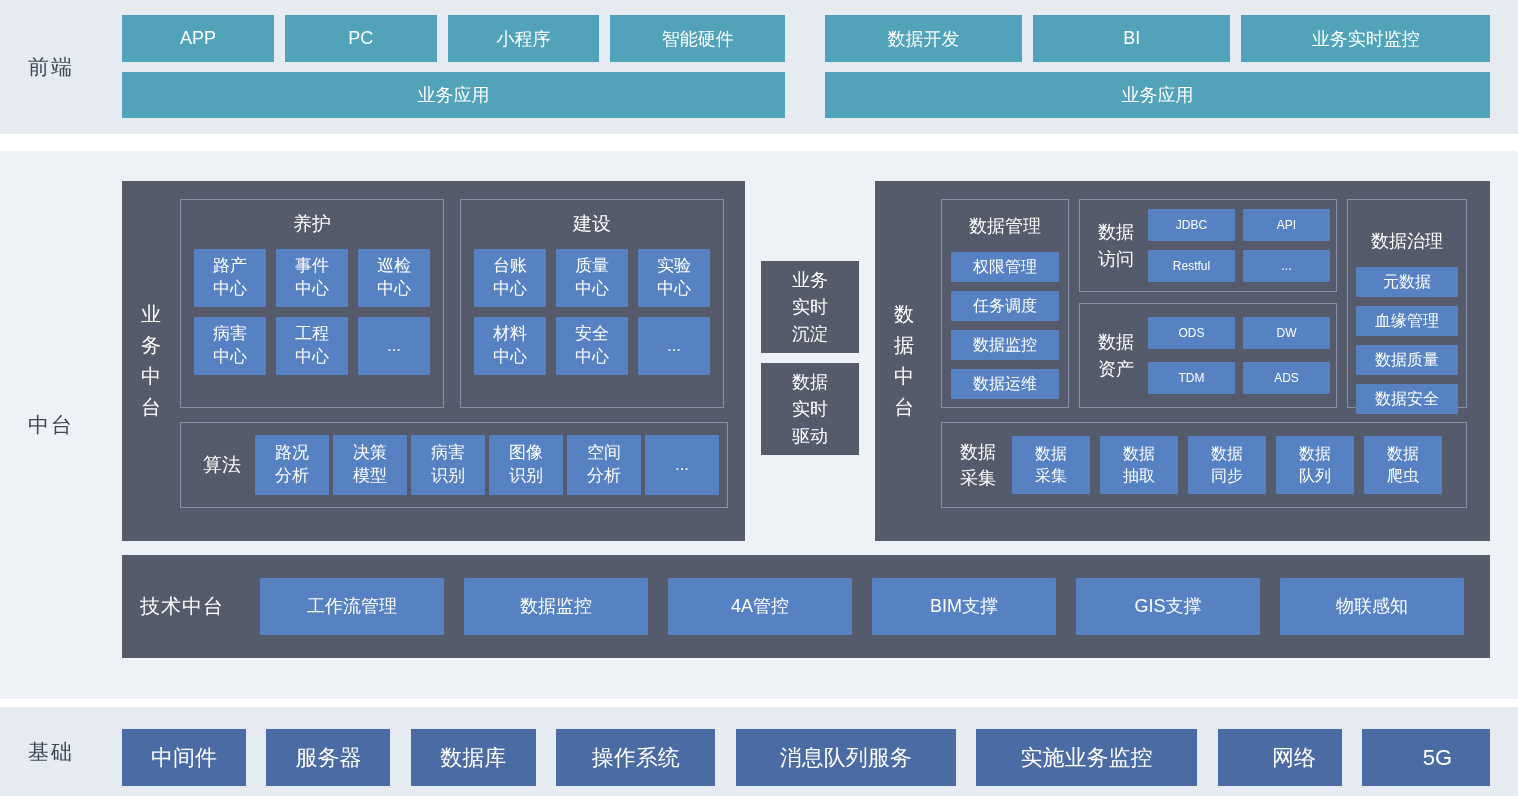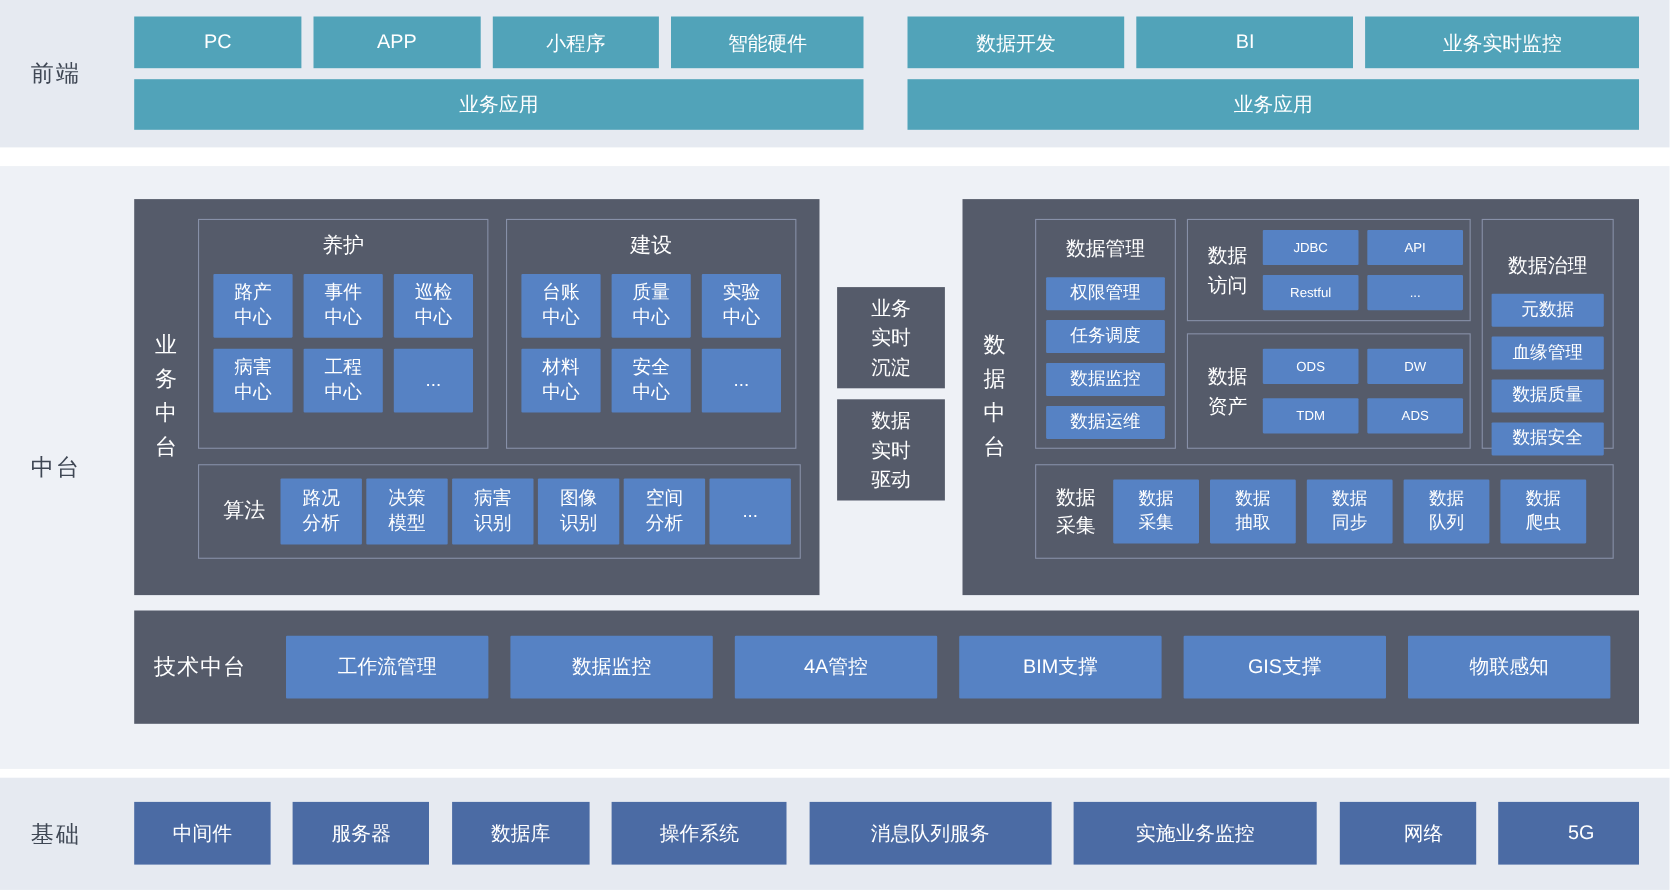--- a/index.html
+++ b/index.html
@@ -3,21 +3,21 @@
 <meta charset="utf-8">
 <style>
   * { margin:0; padding:0; box-sizing:border-box; }
   html,body { background:#ffffff; }
   body { width:1518px; height:809px; font-family:"Liberation Sans","DejaVu Sans",sans-serif; }
   .page { position:relative; width:1518px; height:809px; background:#fff; overflow:hidden; }
 
   .band { position:absolute; left:0; right:0; }
   .band-front { top:0; height:134px; background:var(--band_bg,#e6eaf1); }
   .band-middle { top:151px; height:548px; background:var(--band_mid_bg,#eef1f6); }
-  .band-base { top:707px; height:102px; background:var(--band_bg,#e6eaf1); }
+  .band-base { top:707px; height:89px; background:var(--band_bg,#e6eaf1); }
   .band-label { position:absolute; left:28px; top:50%; transform:translateY(-50%);
                 font-size:21px; color:#3f4754; letter-spacing:2px; }
 
   .box { display:flex; align-items:center; justify-content:center; color:#fff; text-align:center; }
   .teal { background:var(--teal,#51a3b9); font-size:18px; }
 
   .front-group { position:absolute; top:15px; }
   .front-row { display:flex; gap:11px; height:47px; }
   .front-row .box { flex:1; }
   .front-left-row > .box:nth-child(4) { flex:1.15; }
@@ -74,42 +74,42 @@
   .collect-items { display:flex; gap:10px; margin-left:8px; }
   .chip-collect { width:78px; height:58px; font-size:16px; }
 
   .tech-platform { position:absolute; left:122px; top:404px; width:1368px; height:103px;
                    background:var(--slate,#555b6a); display:flex; align-items:center; }
   .tech-title { color:#fff; font-size:20px; margin-left:18px; width:112px; letter-spacing:1px; }
   .tech-items { display:flex; gap:20px; margin-left:8px; }
   .chip-tech { width:184px; height:57px; font-size:18px; }
 
   .base-items { position:absolute; left:122px; top:22px; width:1368px; display:flex; justify-content:space-between; }
-  .base-box { height:57px; background:var(--base_blue,#4b6ba4); font-size:18px; }
+  .base-box { height:57px; background:var(--base_blue,#4b6ba4); font-size:22px; }
   .base-items > .base-box:nth-child(1){ width:124px; }
   .base-items > .base-box:nth-child(2){ width:124px; }
   .base-items > .base-box:nth-child(3){ width:125px; }
   .base-items > .base-box:nth-child(4){ width:159px; }
   .base-items > .base-box:nth-child(5){ width:220px; }
   .base-items > .base-box:nth-child(6){ width:221px; }
   .base-items > .base-box:nth-child(7){ width:124px;padding-left:29px; }
   .base-items > .base-box:nth-child(8){ width:128px;padding-left:23px; }
 </style>
 </head>
 <body>
 
 <div class="page">
 
   <section class="band band-front">
     <div class="band-label">前端</div>
 
     <div class="front-group" style="left:122px; width:663px;">
       <div class="front-row front-left-row">
+        <div class="box teal">APP</div>
         <div class="box teal">PC</div>
-        <div class="box teal">APP</div>
         <div class="box teal">小程序</div>
         <div class="box teal">智能硬件</div>
       </div>
       <div class="box teal front-wide">业务应用</div>
     </div>
 
     <div class="front-group" style="left:825px; width:665px;">
       <div class="front-row front-right-row">
         <div class="box teal">数据开发</div>
         <div class="box teal">BI</div>

